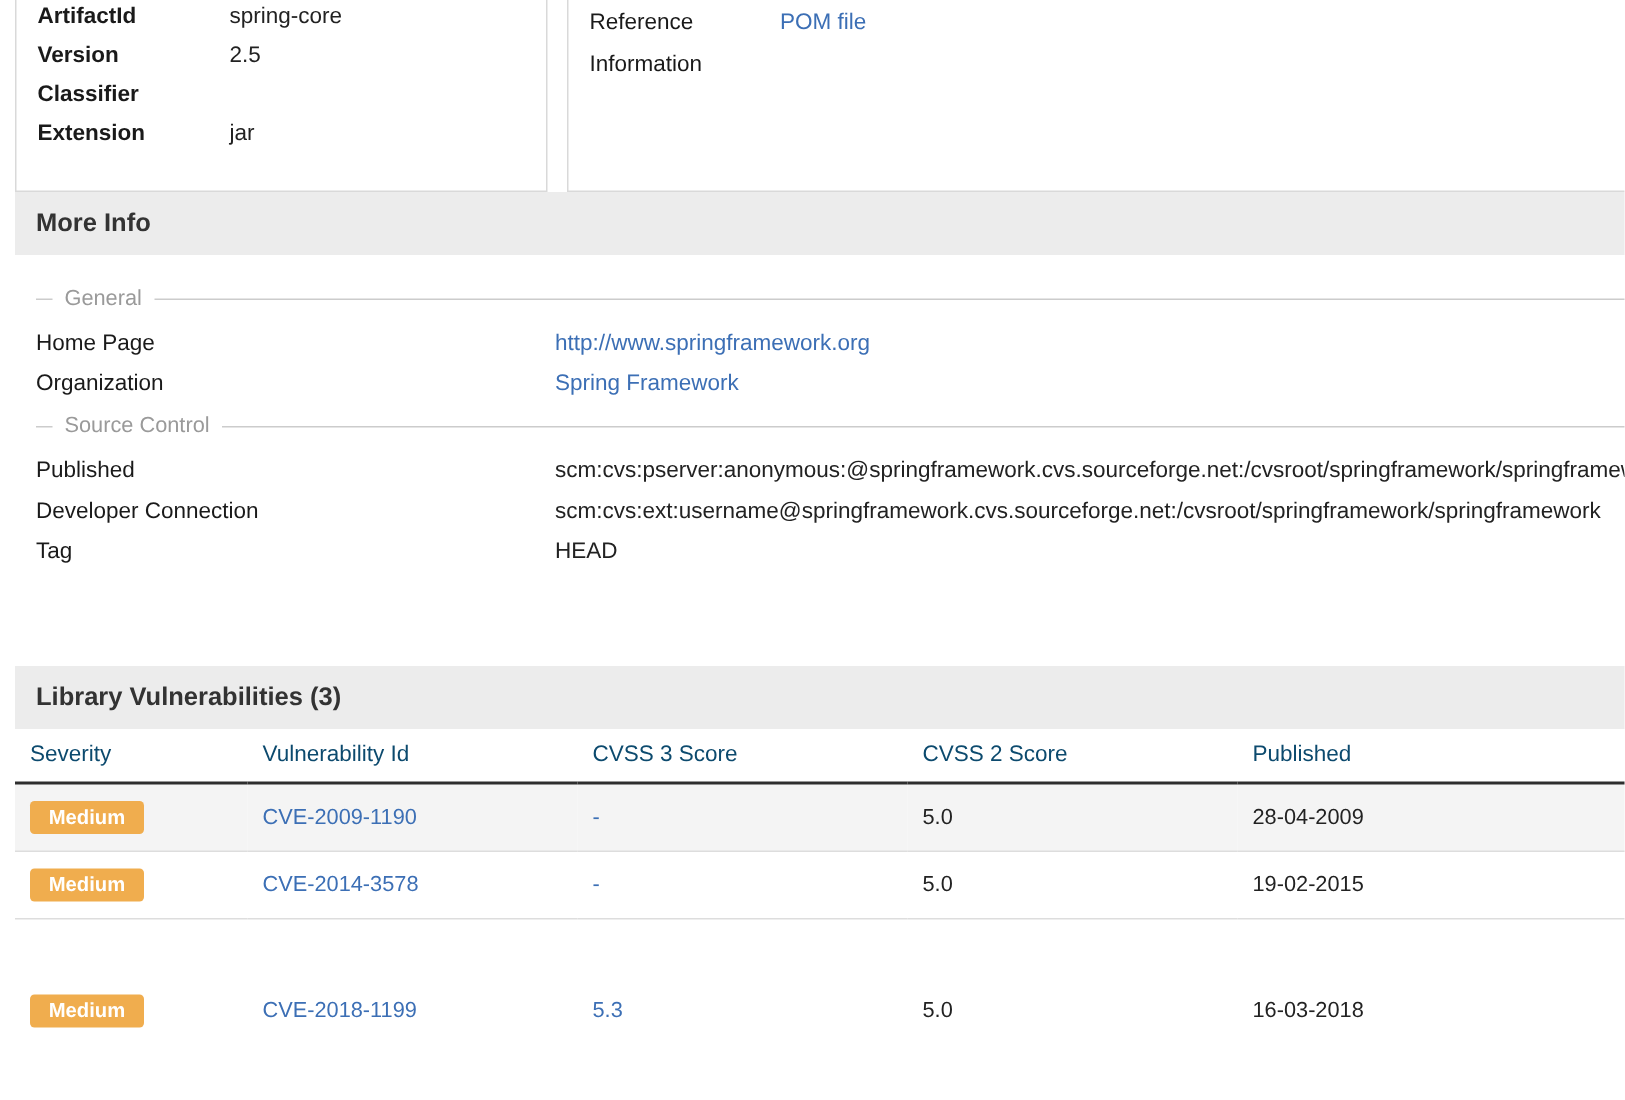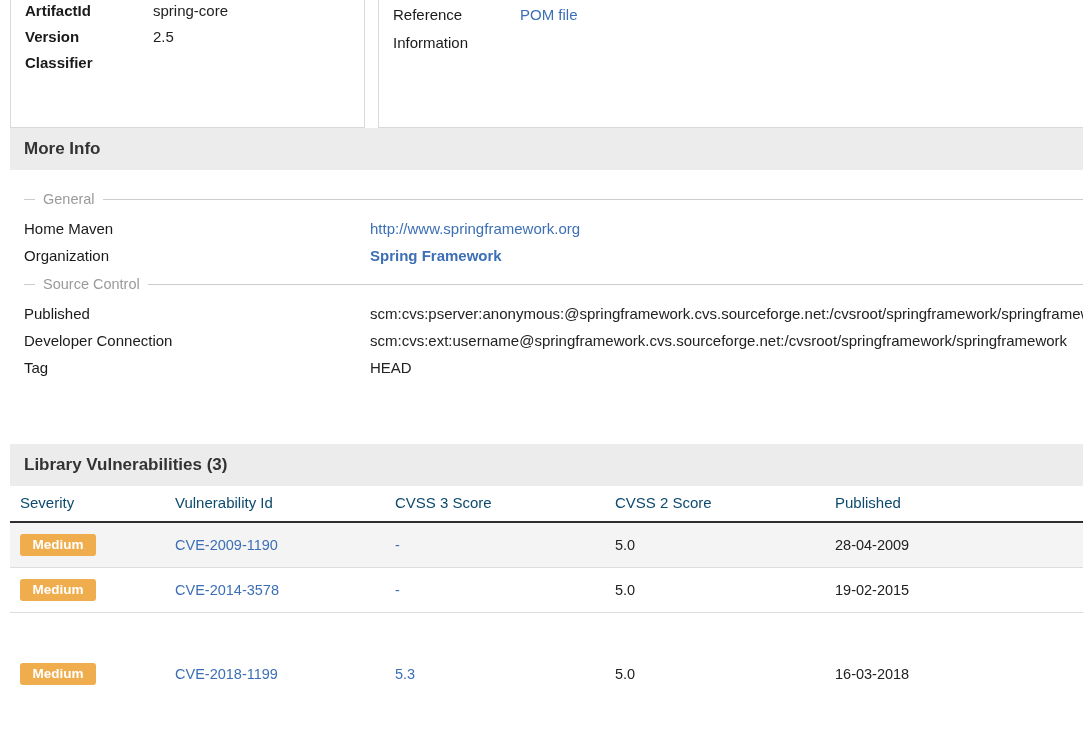--- a/index.html
+++ b/index.html
@@ -100,39 +100,43 @@
     box-sizing: border-box;
     text-align: center;
     background: #f0ad4e;
     color: #fff;
     font-weight: bold;
     font-size: 13.5px;
     line-height: 22px;
     border-radius: 3px;
   }
 
-  .semi { font-weight: 700; }
+  .semi { font-weight: 400; }
 </style>
 </head>
 <body>
 
 <div class="top-area">
 
   <div class="card card-left">
     <div class="kv-row">
       <span class="k">ArtifactId</span>
       <span class="v">spring-core</span>
     </div>
     <div class="kv-row">
       <span class="k">Version</span>
       <span class="v">2.5</span>
     </div>
     <div class="kv-row">
       <span class="k">Classifier</span>
       <span class="v"></span>
+    </div>
+    <div class="kv-row">
+      <span class="k">Extension</span>
+      <span class="v">jar</span>
     </div>
   </div>
 
   <div class="card card-right">
     <div class="kv-row">
       <span class="k">Reference</span>
       <span class="v"><a href="#">POM file</a></span>
     </div>
     <div class="kv-row">
       <span class="k">Information</span>
@@ -147,21 +151,21 @@
   </div>
   <div class="mi-body">
 
     <div class="legend">
       <span class="tick"></span>
       <span>General</span>
       <span class="rule"></span>
     </div>
 
     <div class="mi-row">
-      <span class="k">Home Maven</span>
+      <span class="k">Home Page</span>
       <span class="v"><a href="#">http://www.springframework.org</a></span>
     </div>
     <div class="mi-row">
       <span class="k">Organization</span>
       <span class="v"><a href="#" class="semi">Spring Framework</a></span>
     </div>
 
     <div class="legend">
       <span class="tick"></span>
       <span>Source Control</span>

